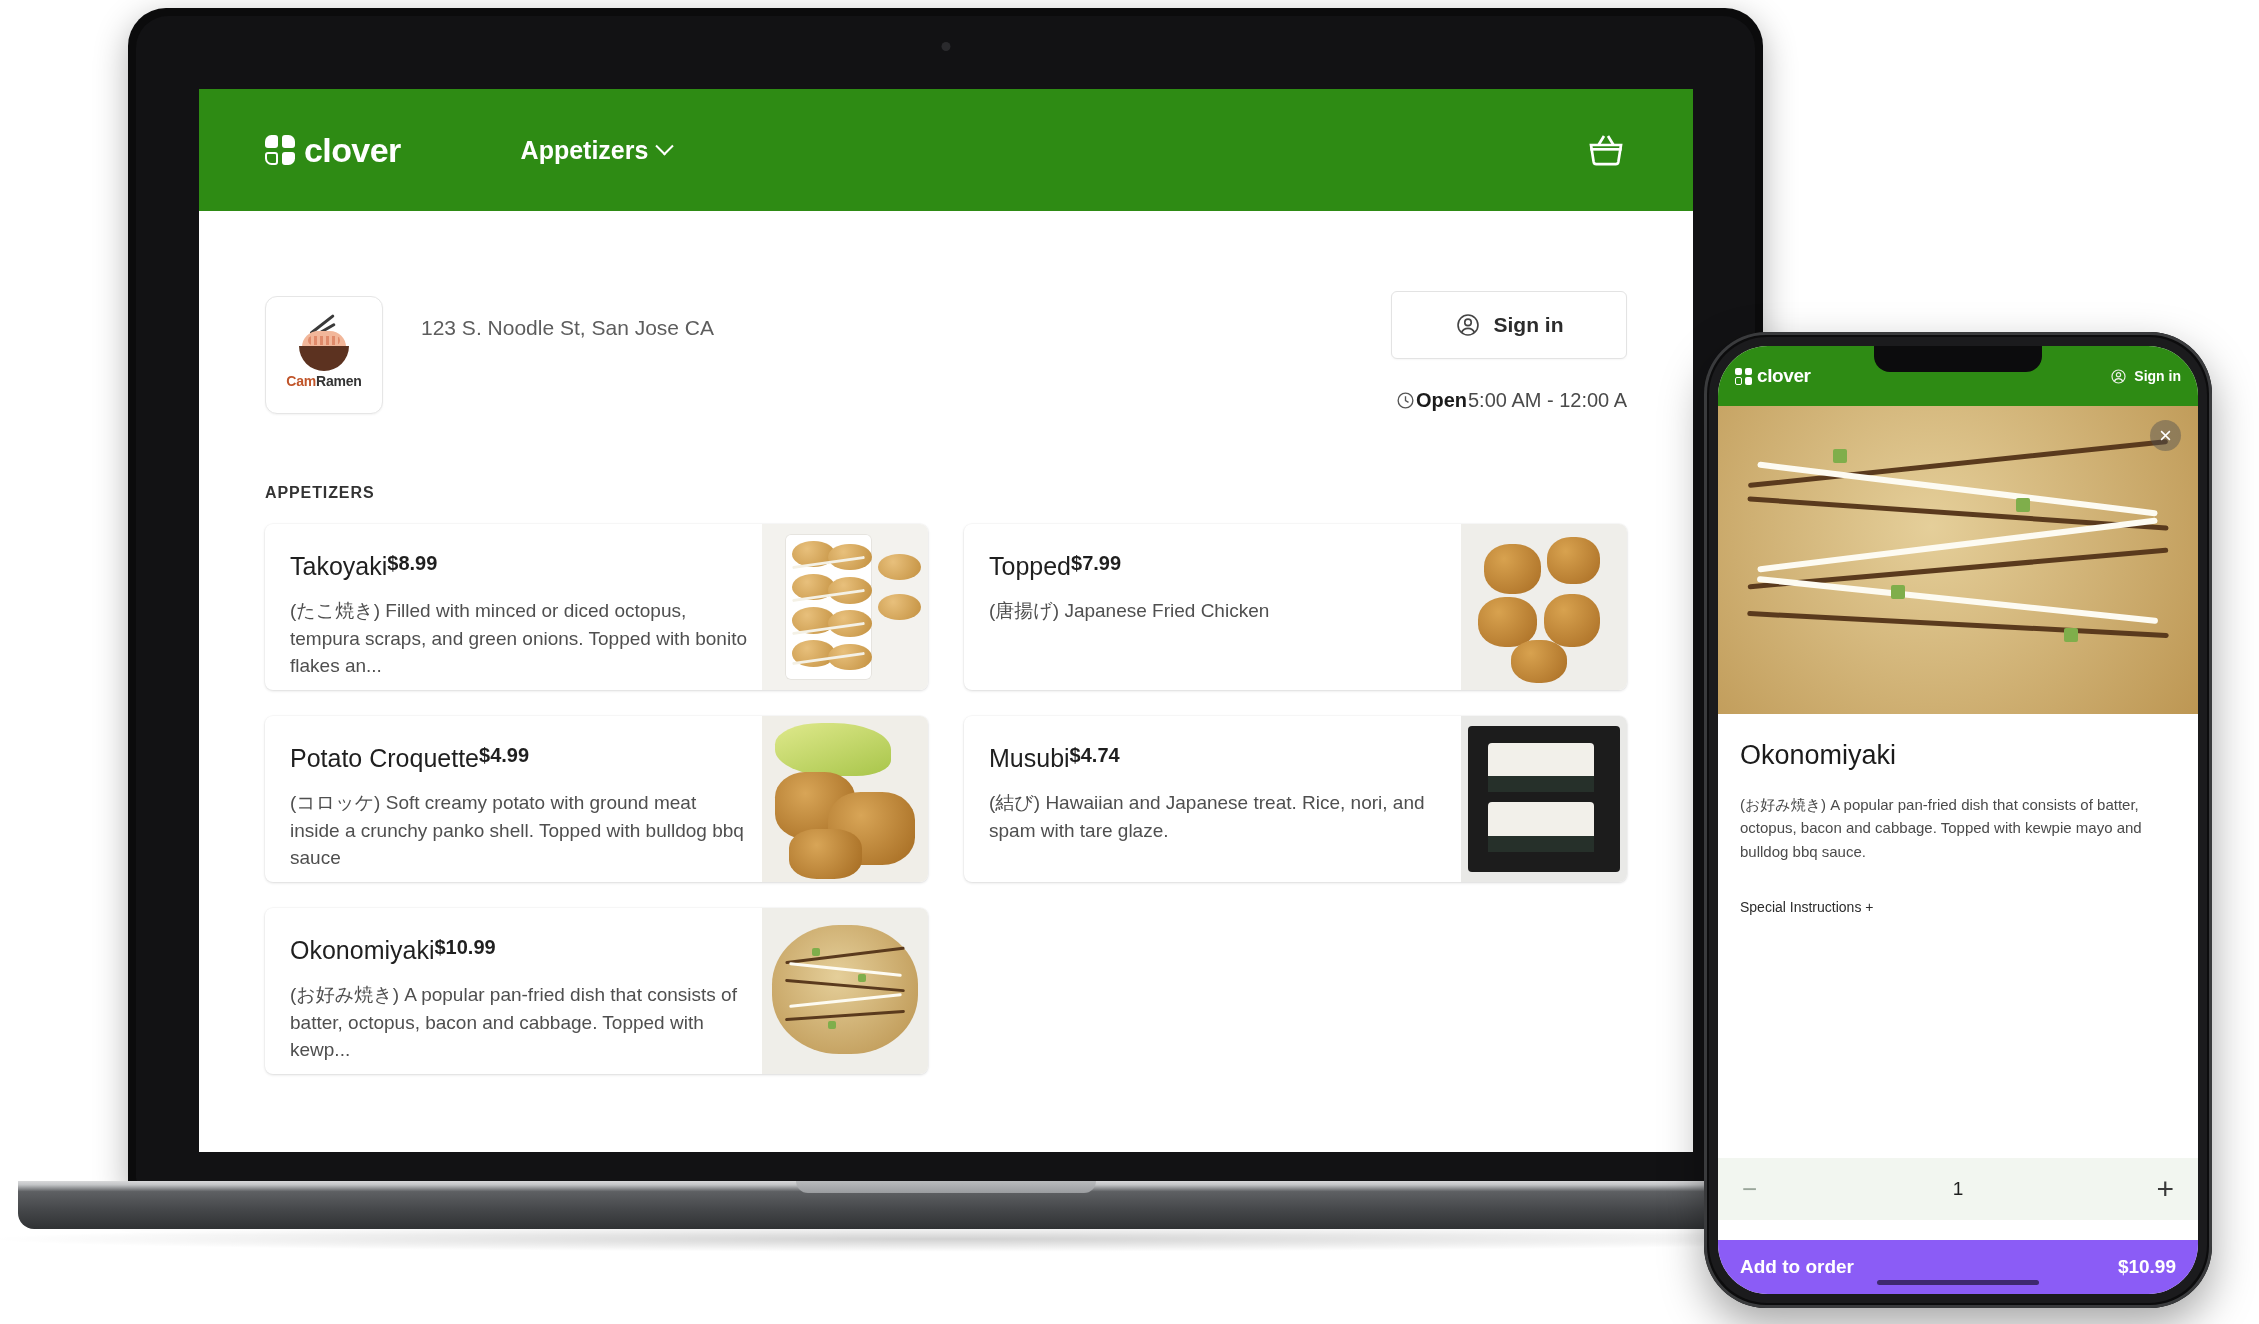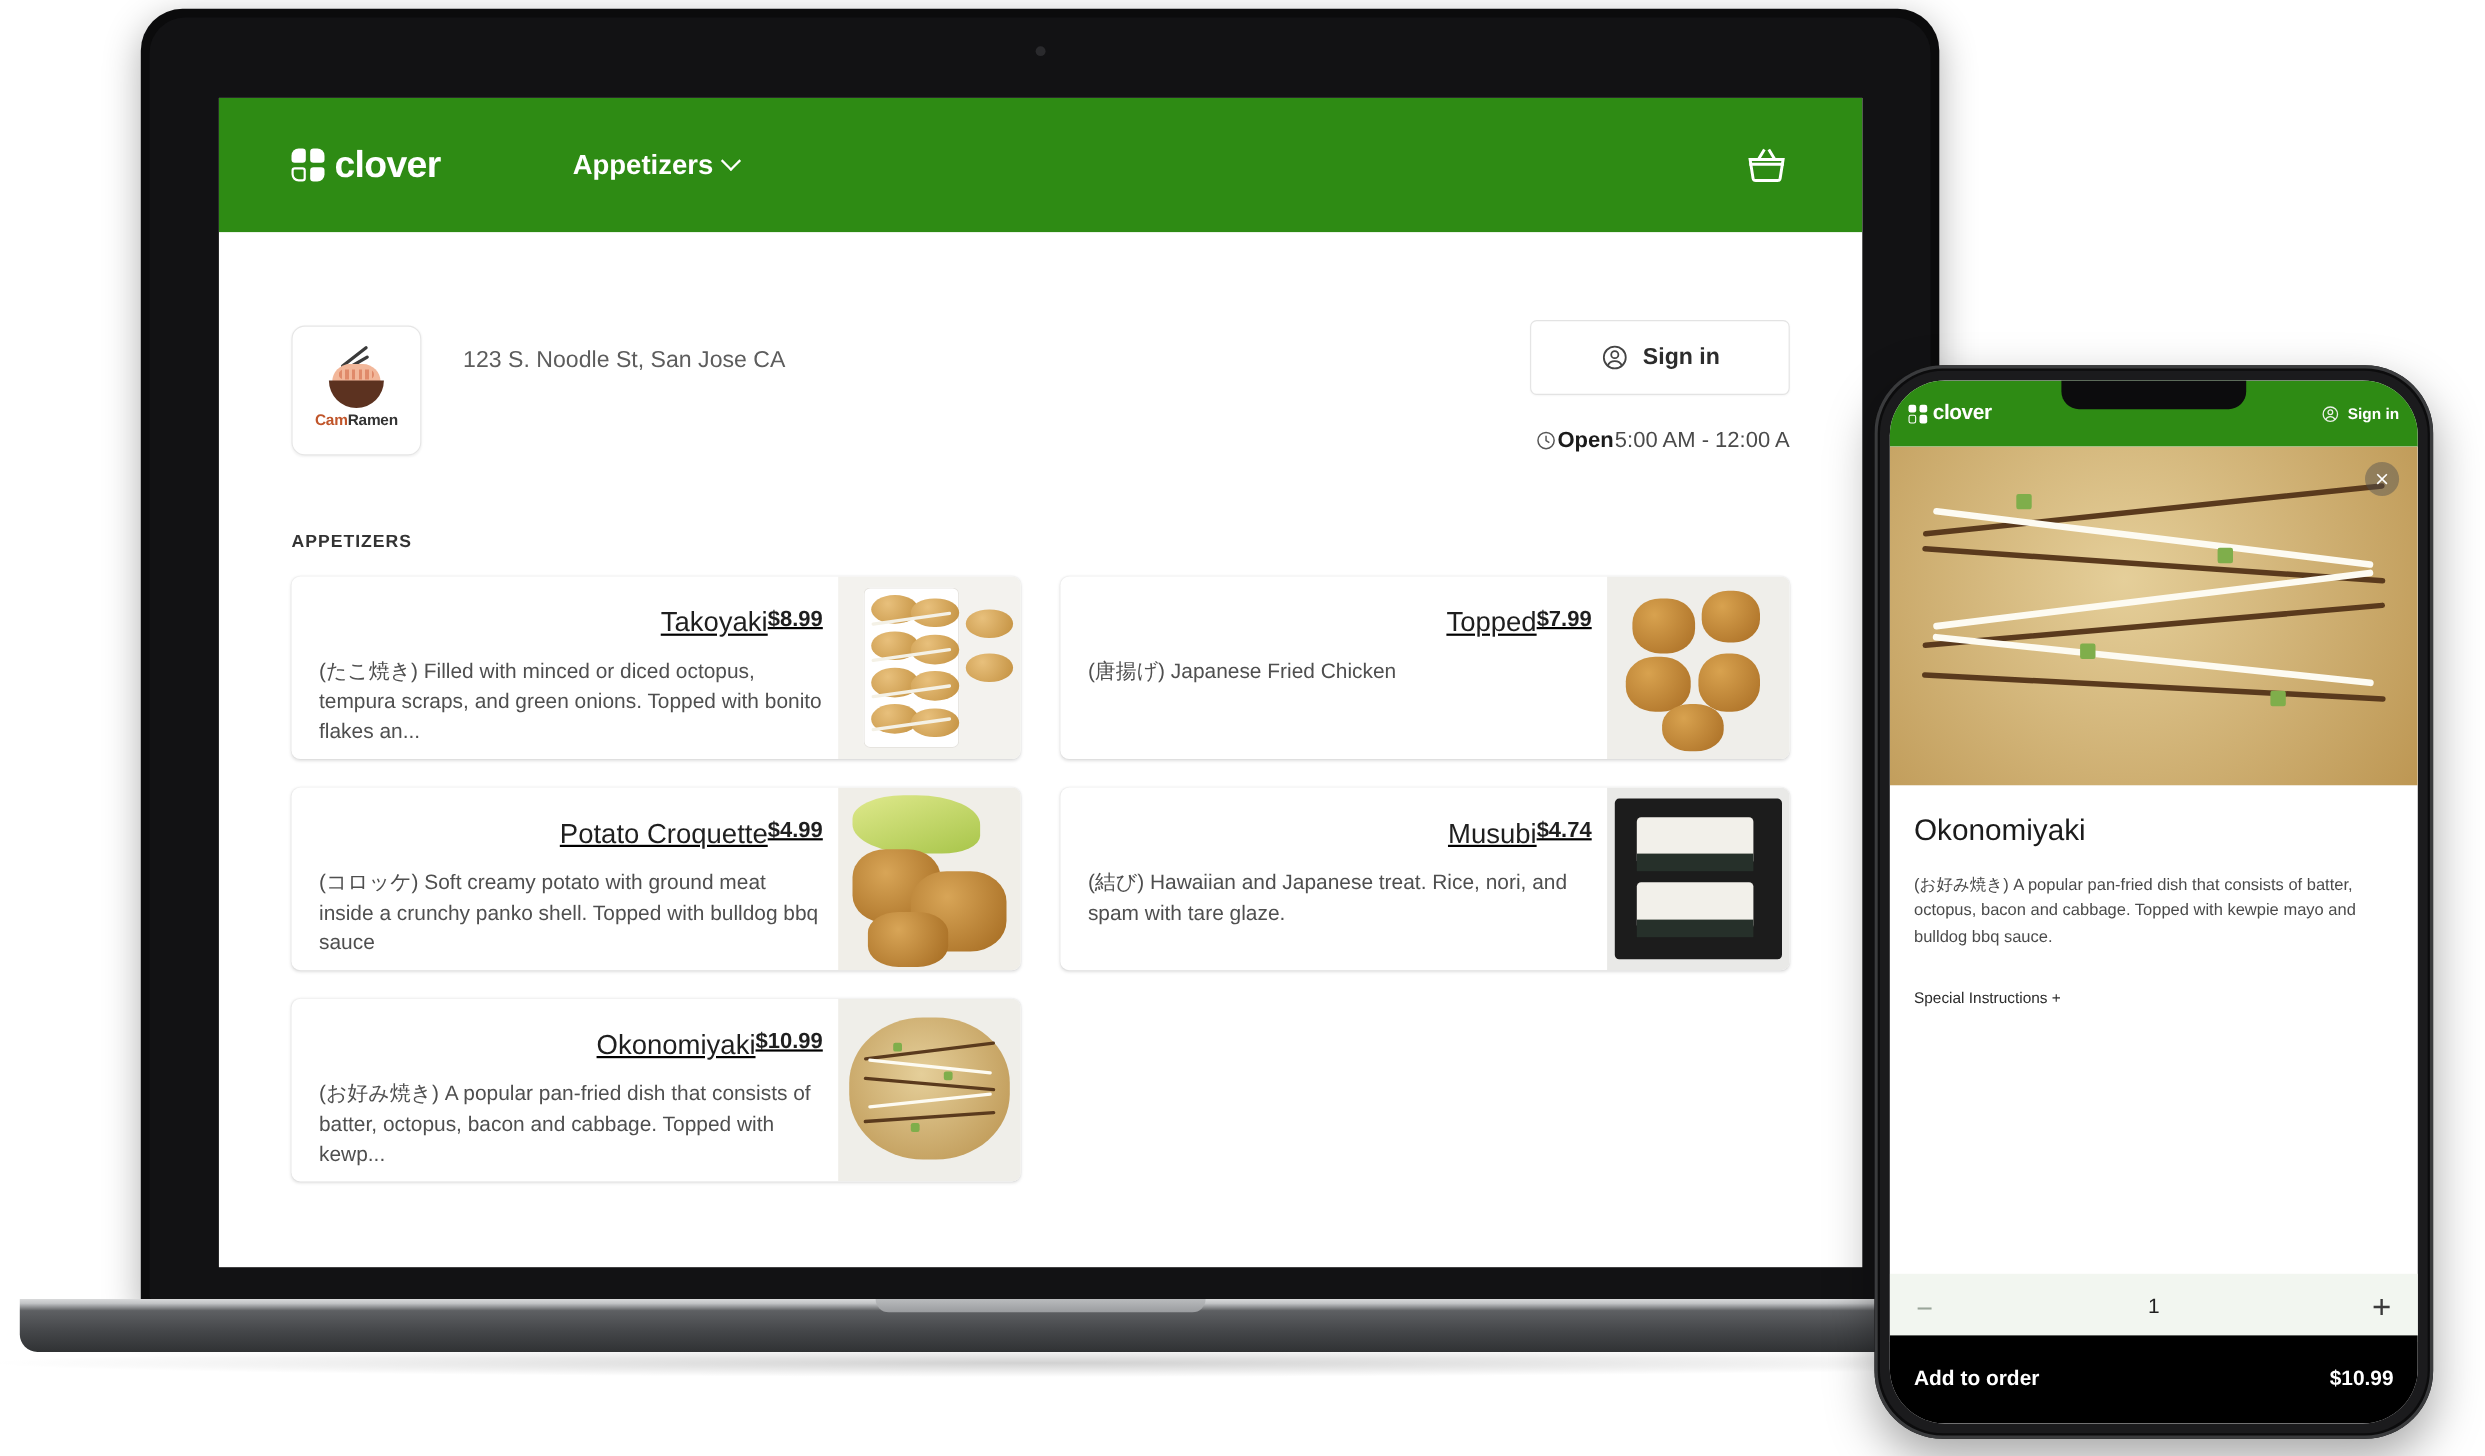--- a/index.html
+++ b/index.html
@@ -116,21 +116,21 @@
 
   
   .menu { padding: 70px 66px 0 66px; }
   .section-label { font-size:16px; font-weight:700; letter-spacing:.9px; color:#333; }
   .grid { display:grid; grid-template-columns: 1fr 1fr; gap: 26px 36px; margin-top: 22px; }
   .card {
     background:#fff; border-radius: 8px; height: 166px; position: relative; overflow:hidden;
     box-shadow: 0 1px 3px rgba(0,0,0,.13), 0 0 0 1px rgba(0,0,0,.02); cursor:pointer;
   }
   .card-text { padding: 28px 180px 0 25px; }
-  .card-top { display:flex; justify-content:flex-end; align-items:flex-start;text-decoration:underline; }
+  .card-top { display:flex; justify-content:flex-start; align-items:flex-start; }
   .card-name { font-size: 25px; color:#1f1f1f; }
   .card-price { font-size: 20px; font-weight:700; color:#1f1f1f; white-space:nowrap; }
   .card-desc { margin-top: 16px; font-size:19px; line-height:1.45; color:#4f4f4f; }
   .card-img { position:absolute; right:0; top:0; width: 166px; height:166px; }
 
   
   .ph { width:100%; height:100%; position:relative; overflow:hidden; }
   .ph.takoyaki { background:#f3f2ee; }
   .ph.takoyaki .tray { position:absolute; left:14%; top:6%; width:52%; height:88%; background:#fff; border-radius:6px; box-shadow:inset 0 0 0 1px #e6e4df; }
   .ph.takoyaki .ball { position:absolute; width:26%; height:16%; border-radius:50%;
@@ -194,21 +194,21 @@
   .p-desc { margin-top: 22px; font-size: 15px; line-height:1.55; color:#4a4a4a; }
   .p-special { margin-top: 36px; font-size: 14px; color:#2b2b2b; cursor:pointer; }
   .p-qty {
     position:absolute; left:0; right:0; bottom: 74px; height: 62px; background:#f2f6f0;
     display:flex; align-items:center; justify-content:center; position:absolute;
   }
   .p-qty .minus { position:absolute; left:24px; font-size:26px; color:#9aa69a; }
   .p-qty .val { font-size:19px; color:#1f1f1f; }
   .p-qty .plus { position:absolute; right:24px; font-size:30px; color:#3a3a3a; cursor:pointer; line-height:1; }
   .p-cta {
-    position:absolute; left:0; right:0; bottom:0; height: 80px; background:#000000;
+    position:absolute; left:0; right:0; bottom:0; height: 54px; background:#8b5cf6;
     display:flex; align-items:center; justify-content:space-between; padding: 0 22px;
     color:#fff; font-size:19px; font-weight:700; cursor:pointer;
   }
   .home-ind {
     position:absolute; left:50%; transform:translateX(-50%); bottom:9px;
     width:162px; height:5px; background:rgba(0,0,0,.55); border-radius:4px; z-index:7;
   }
 </style>
 </head>
 <body>

